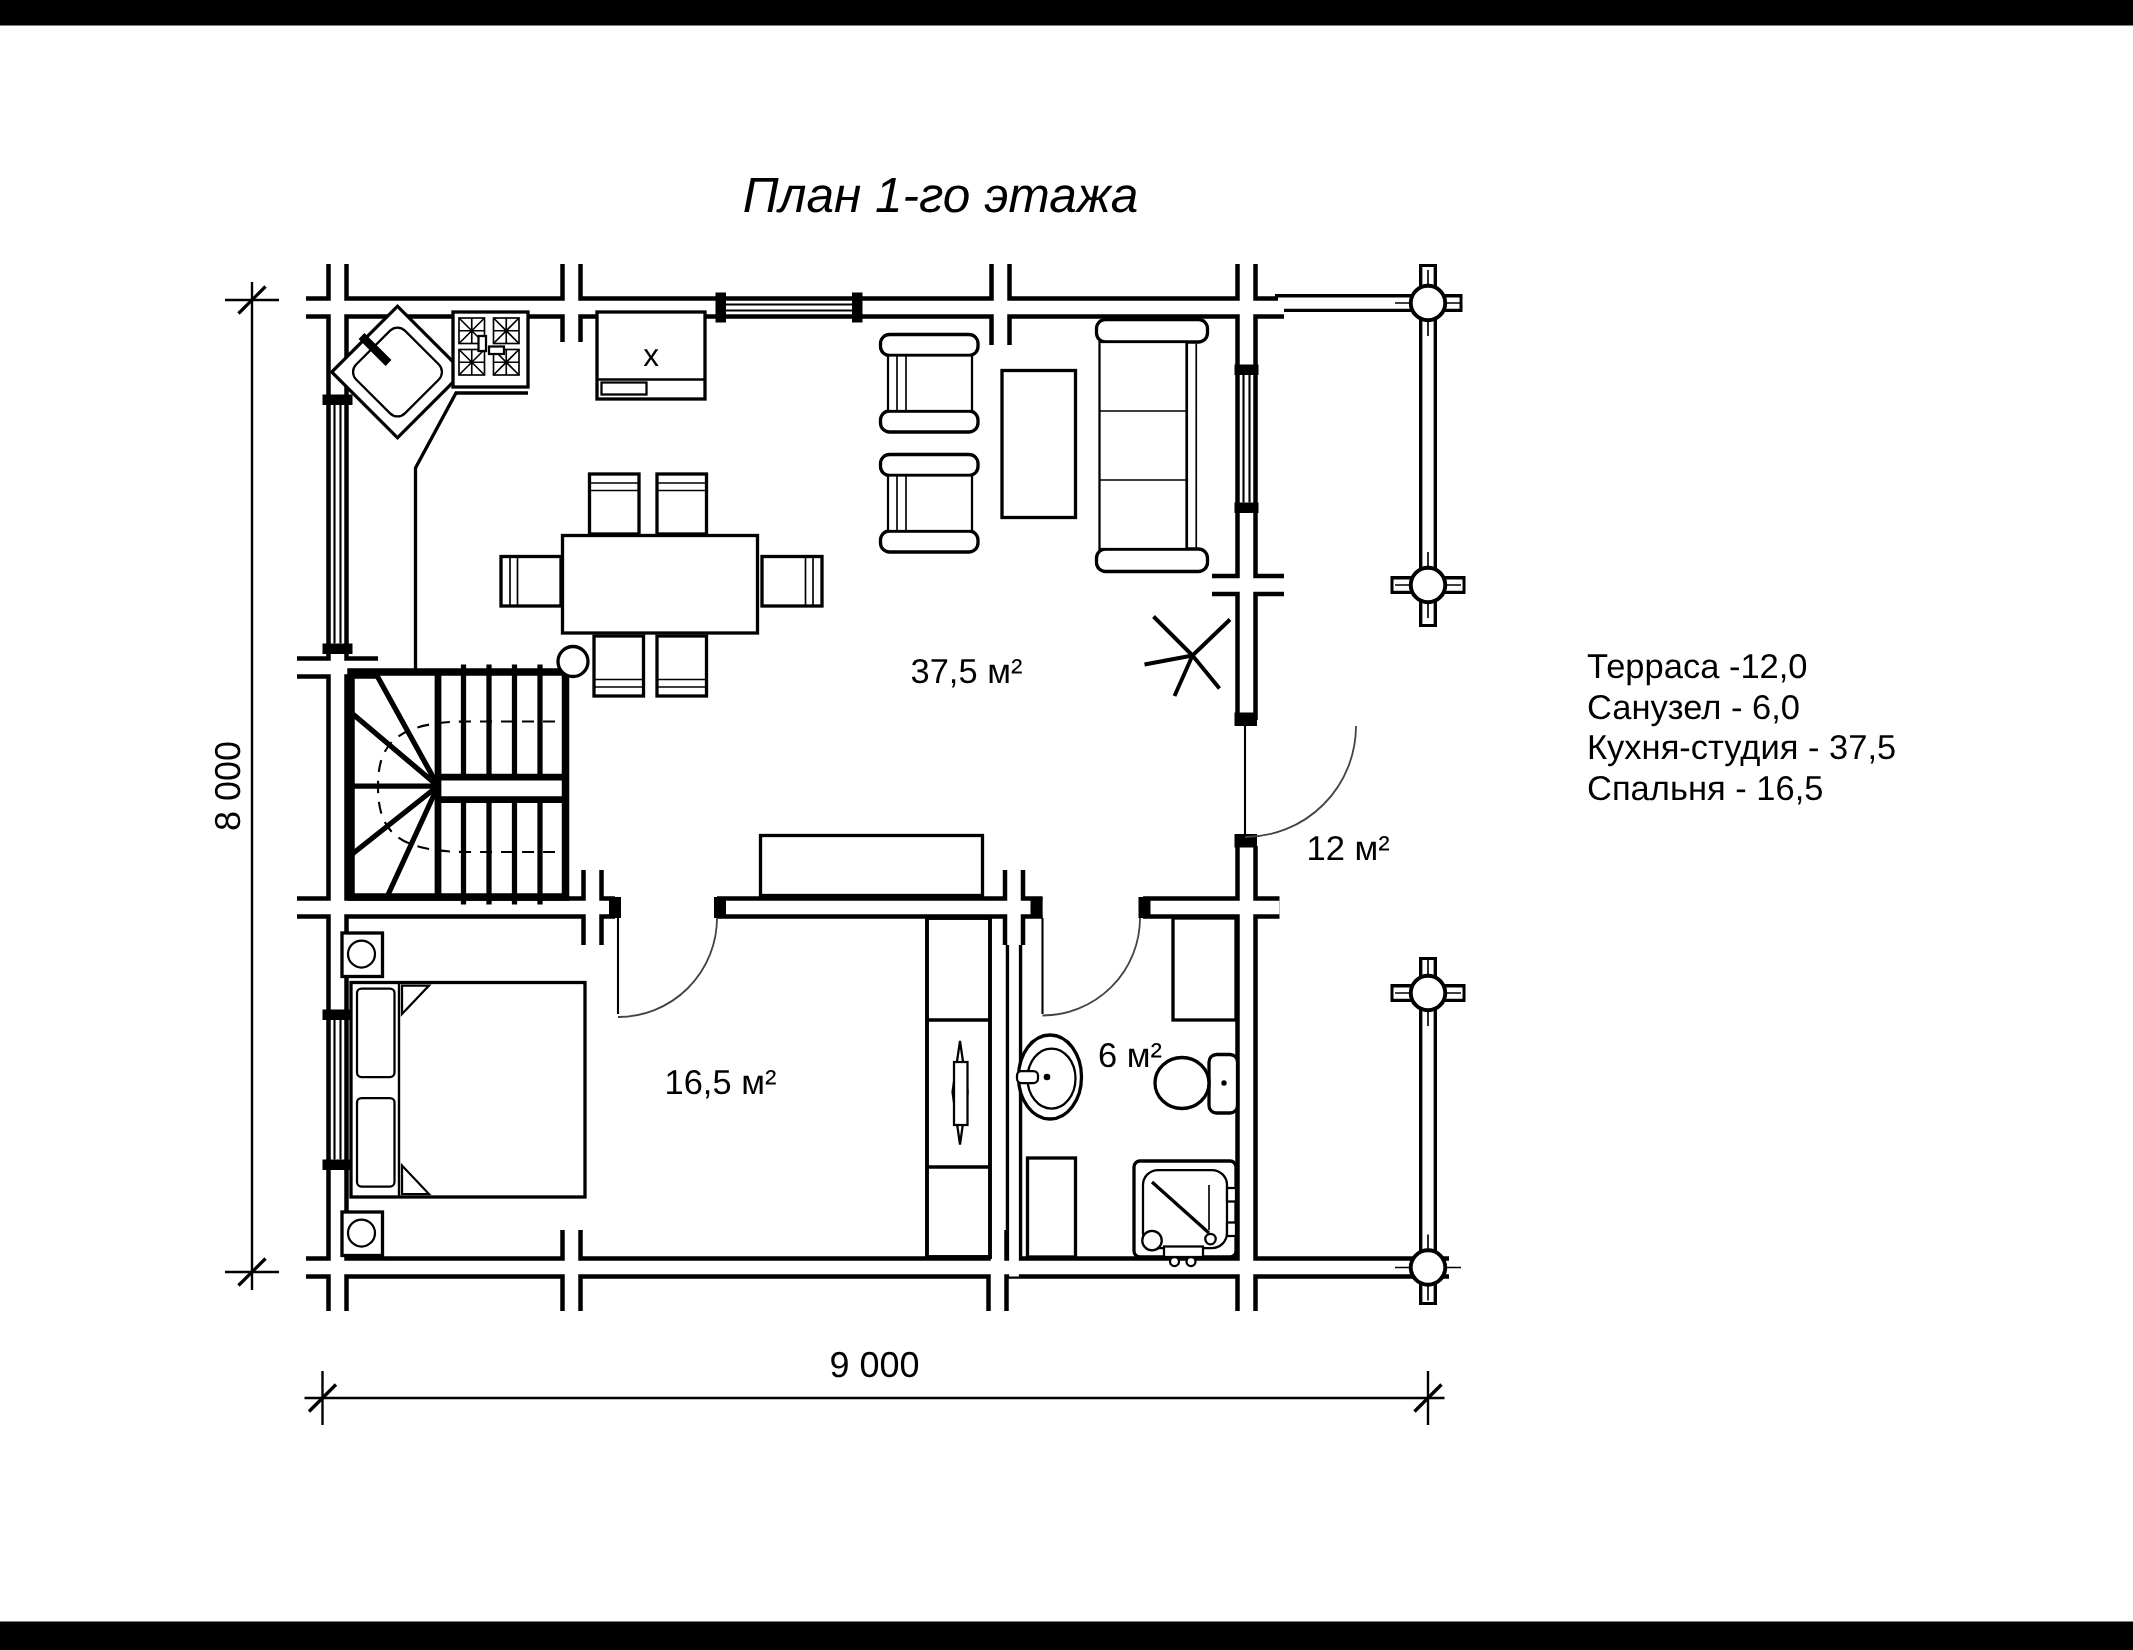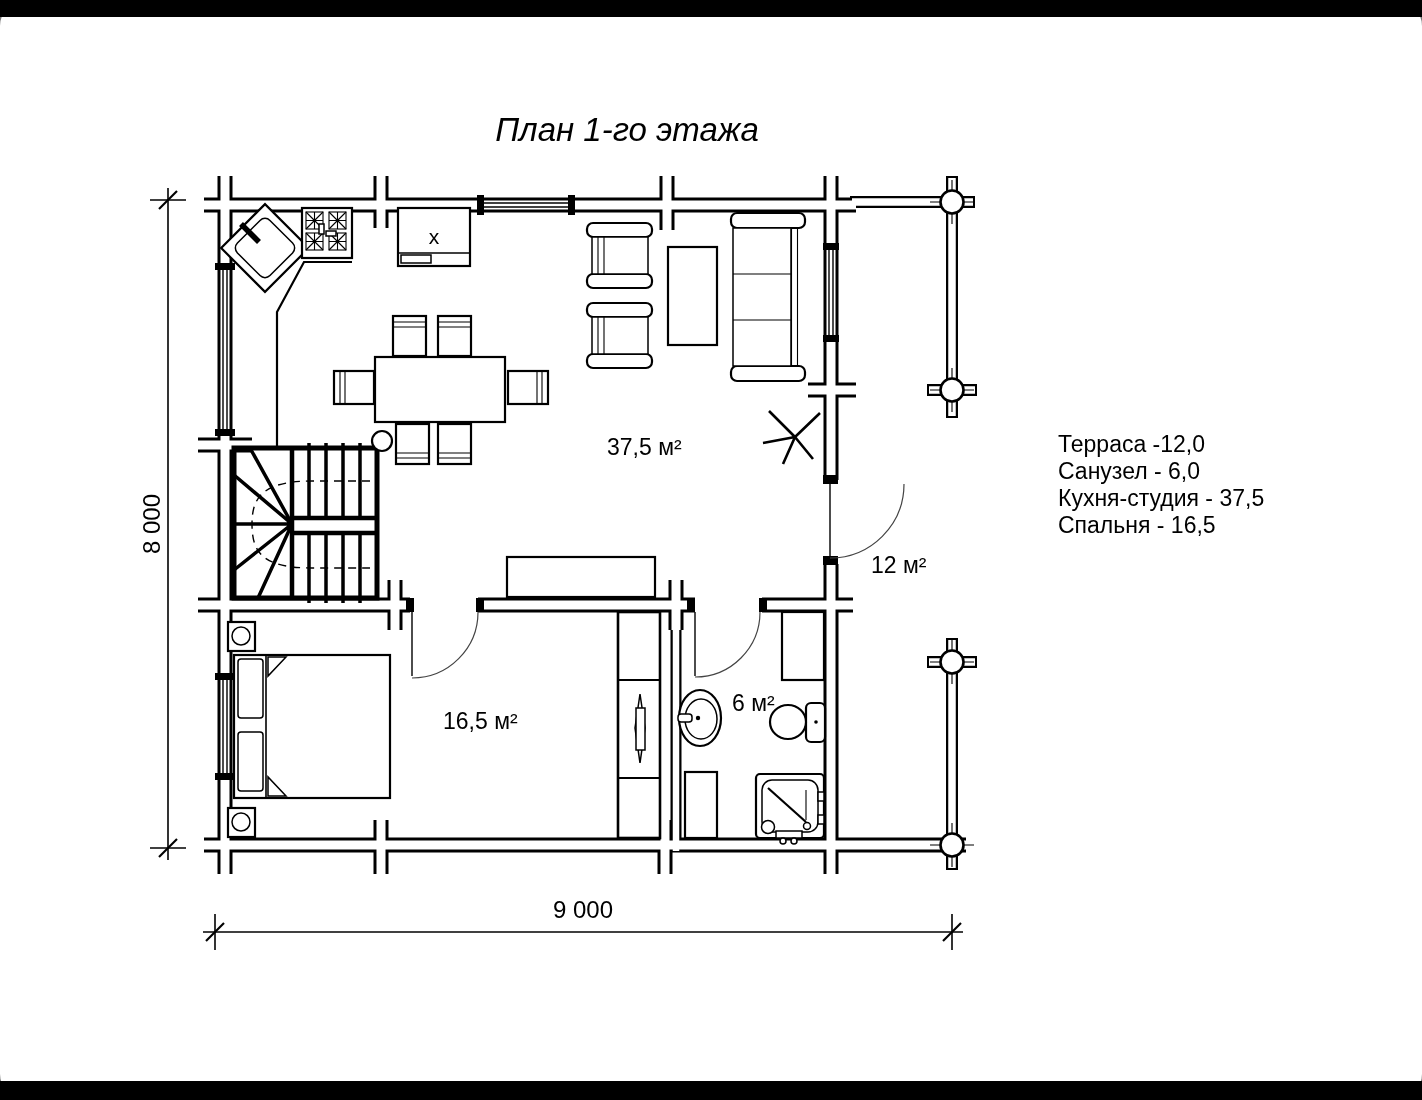--- a/index.html
+++ b/index.html
@@ -1,17 +1,17 @@
 <!DOCTYPE html>
 <html><head>
 <meta charset="utf-8">
 <style>
   html,body{margin:0;padding:0;background:#777;}
   #page{position:relative;width:1422px;height:1100px;background:#fff;margin:0 auto;
-        font-family:"Liberation Sans",sans-serif;border-radius:26px;}
+        font-family:"Liberation Sans",sans-serif;}
   svg{position:absolute;left:0;top:0;}
   .wb{stroke:#000;stroke-width:15;fill:none;stroke-linecap:butt}
   .ww{stroke:#fff;stroke-width:9;fill:none;stroke-linecap:butt}
   .rb{stroke:#000;stroke-width:12;fill:none}
   .rw{stroke:#fff;stroke-width:7.5;fill:none}
   .bb{stroke:#000;stroke-width:11;fill:none}
   .bw{stroke:#fff;stroke-width:6.5;fill:none}
   .s1{stroke:#000;stroke-width:1.1;fill:none}
   .s13{stroke:#000;stroke-width:1.4;fill:none}
   .s15{stroke:#000;stroke-width:1.6;fill:none}

